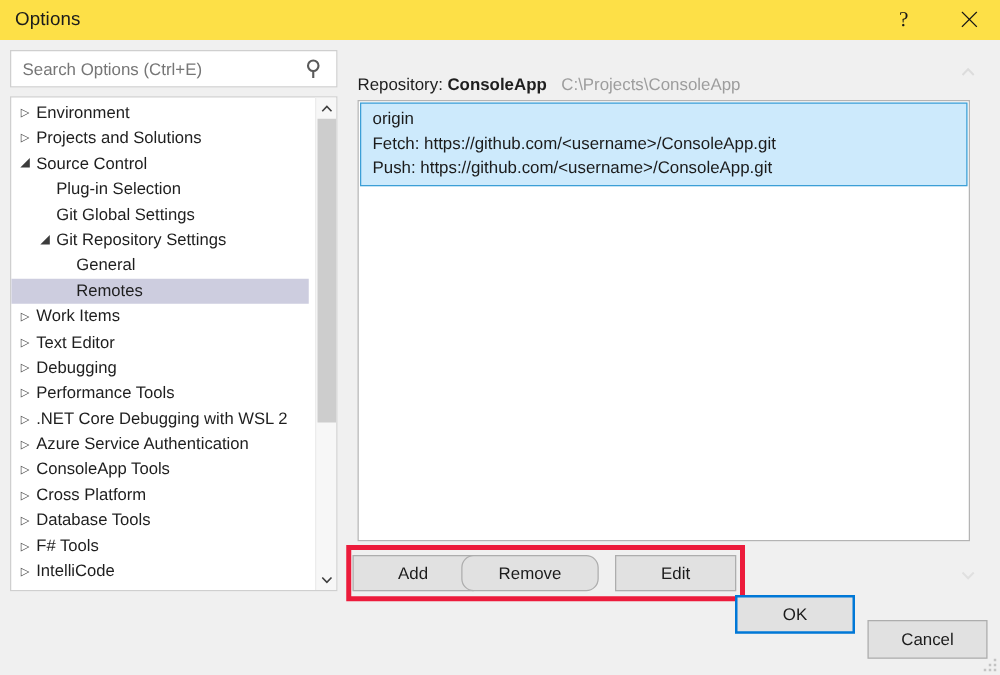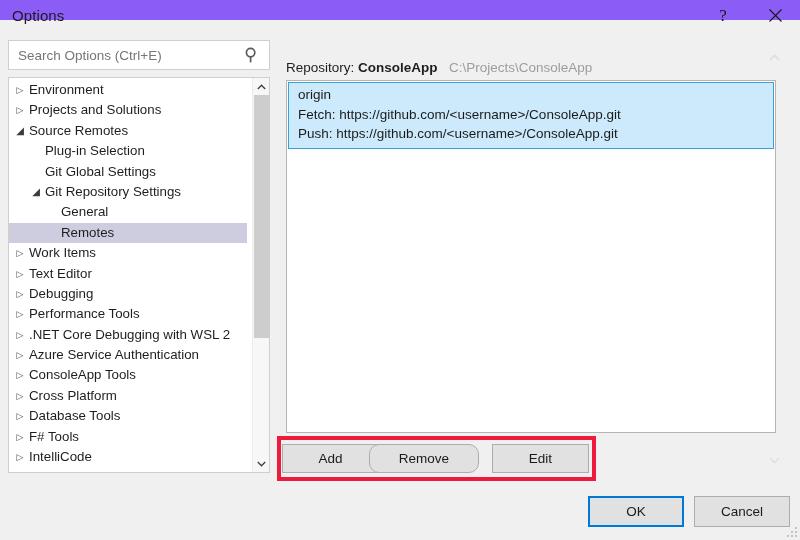--- a/index.html
+++ b/index.html
@@ -23,22 +23,22 @@
     width: 800px;
     height: 540px;
     background: #f0f0f0;
     box-sizing: border-box;
   }
 
   
   #titlebar {
     position: absolute;
     left: 0; top: 0;
-    width: 800px; height: 20px;
-    background: #8b5cf6;
+    width: 800px; height: 32px;
+    background: #fde047;
     text-align: right;
   }
   #title-text {
     position: absolute;
     left: 12px; top: 7px;
     font-size: 15px;
     color: #1b1b1b;
     letter-spacing: 0.1px;
   }
   .titlebar-btn {
@@ -245,21 +245,21 @@
     align-items: center;
     justify-content: center;
     cursor: default;
     padding: 0;
   }
   #add-button    { left: 282px; top: 444px; width: 97px; height: 29px; }
   #remove-button { left: 369px; top: 444px; width: 110px; height: 29px; border-radius: 10px; }
   #edit-button   { left: 492px; top: 444px; width: 97px; height: 29px; }
 
   #ok-button {
-    left: 588px; top: 496px; width: 96px; height: 31px;
+    left: 588px; top: 476px; width: 96px; height: 31px;
     border: 2px solid #0078d7;
     text-align: center;
   }
   #cancel-button {
     left: 694px; top: 496px; width: 96px; height: 31px;
   }
 
   
   #resize-grip {
     position: absolute;
@@ -307,21 +307,21 @@
         <div class="tree-row lvl0">
           <span class="tree-arrow">▷</span>
           <span class="tree-label">Environment</span>
         </div>
         <div class="tree-row lvl0">
           <span class="tree-arrow">▷</span>
           <span class="tree-label">Projects and Solutions</span>
         </div>
         <div class="tree-row lvl0">
           <span class="tree-arrow" style="font-size: 10px; color: rgb(60, 60, 60);">◢</span>
-          <span class="tree-label">Source Remotes</span>
+          <span class="tree-label">Source Control</span>
         </div>
         <div class="tree-row lvl1">
           <span class="tree-arrow"></span>
           <span class="tree-label">Plug-in Selection</span>
         </div>
         <div class="tree-row lvl1">
           <span class="tree-arrow"></span>
           <span class="tree-label">Git Global Settings</span>
         </div>
         <div class="tree-row lvl1">

